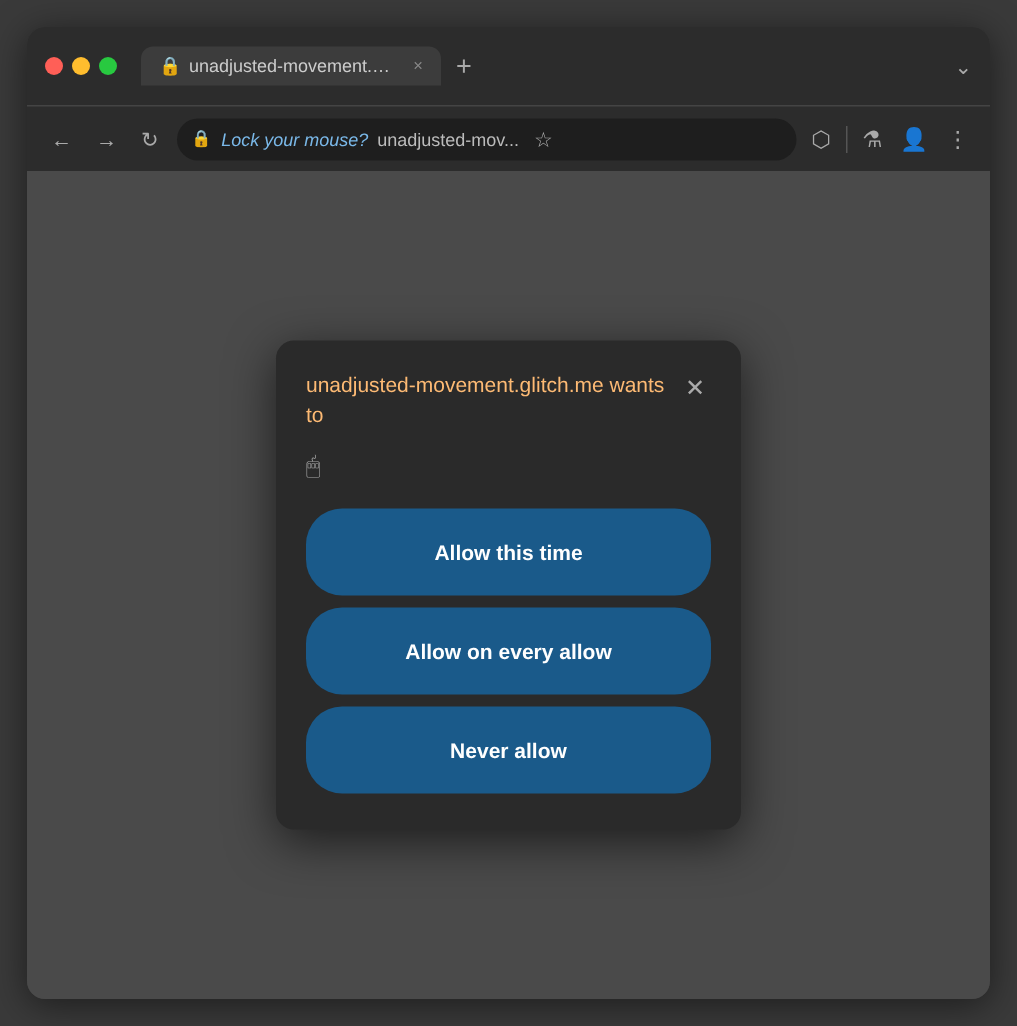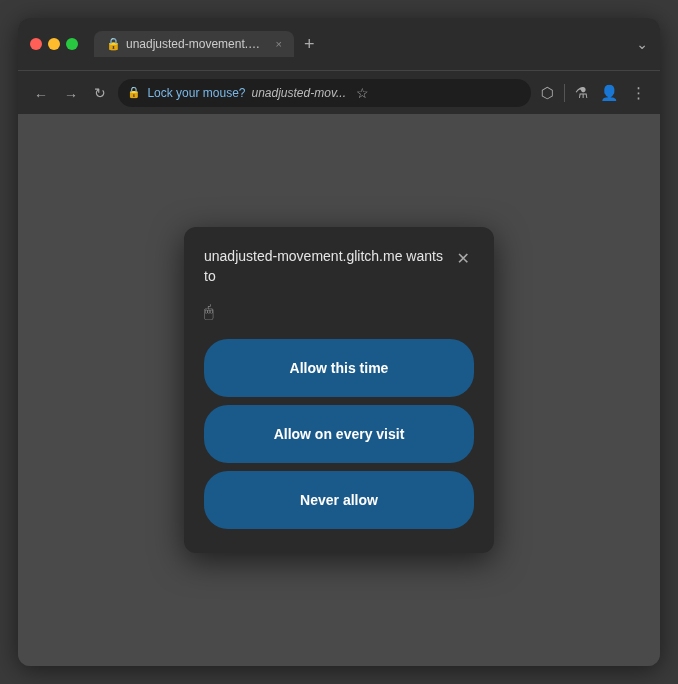--- a/index.html
+++ b/index.html
@@ -143,29 +143,29 @@
     .address-lock {
       font-size: 11px;
       color: #7ab8e8;
     }
 
     .address-permission {
       color: #7ab8e8;
       font-size: 12px;
       font-weight: 500;
       white-space: nowrap;
+      font-style: italic;
     }
 
     .address-text {
       color: #bbb;
       font-size: 12px;
       white-space: nowrap;
       overflow: hidden;
       text-overflow: ellipsis;
-      font-style: italic;
     }
 
     .address-star {
       color: #aaa;
       font-size: 14px;
       cursor: pointer;
       margin-left: 4px;
     }
 
     .nav-icons {
@@ -207,21 +207,21 @@
     }
 
     .dialog-header {
       display: flex;
       justify-content: space-between;
       align-items: flex-start;
       margin-bottom: 14px;
     }
 
     .dialog-title {
-      color: #e5e5e5;
+      color: #fdba74;
       font-size: 14px;
       font-weight: 400;
       line-height: 1.4;
       max-width: 240px;
     }
 
     .dialog-close {
       color: #aaa;
       font-size: 16px;
       cursor: pointer;
@@ -318,20 +318,20 @@
       <div class="dialog-header">
         <span class="dialog-title">unadjusted-movement.glitch.me wants to</span>
         <span class="dialog-close">✕</span>
       </div>
 
       <div class="dialog-permission-row">
         <span class="permission-icon">🖱</span>
       </div>
 
       <button class="dialog-btn">Allow this time</button>
-      <button class="dialog-btn">Allow on every visit</button>
+      <button class="dialog-btn">Allow on every allow</button>
       <button class="dialog-btn">Never allow</button>
 
     </div>
 
   </div>
 
 </div>
 
 </body></html>

